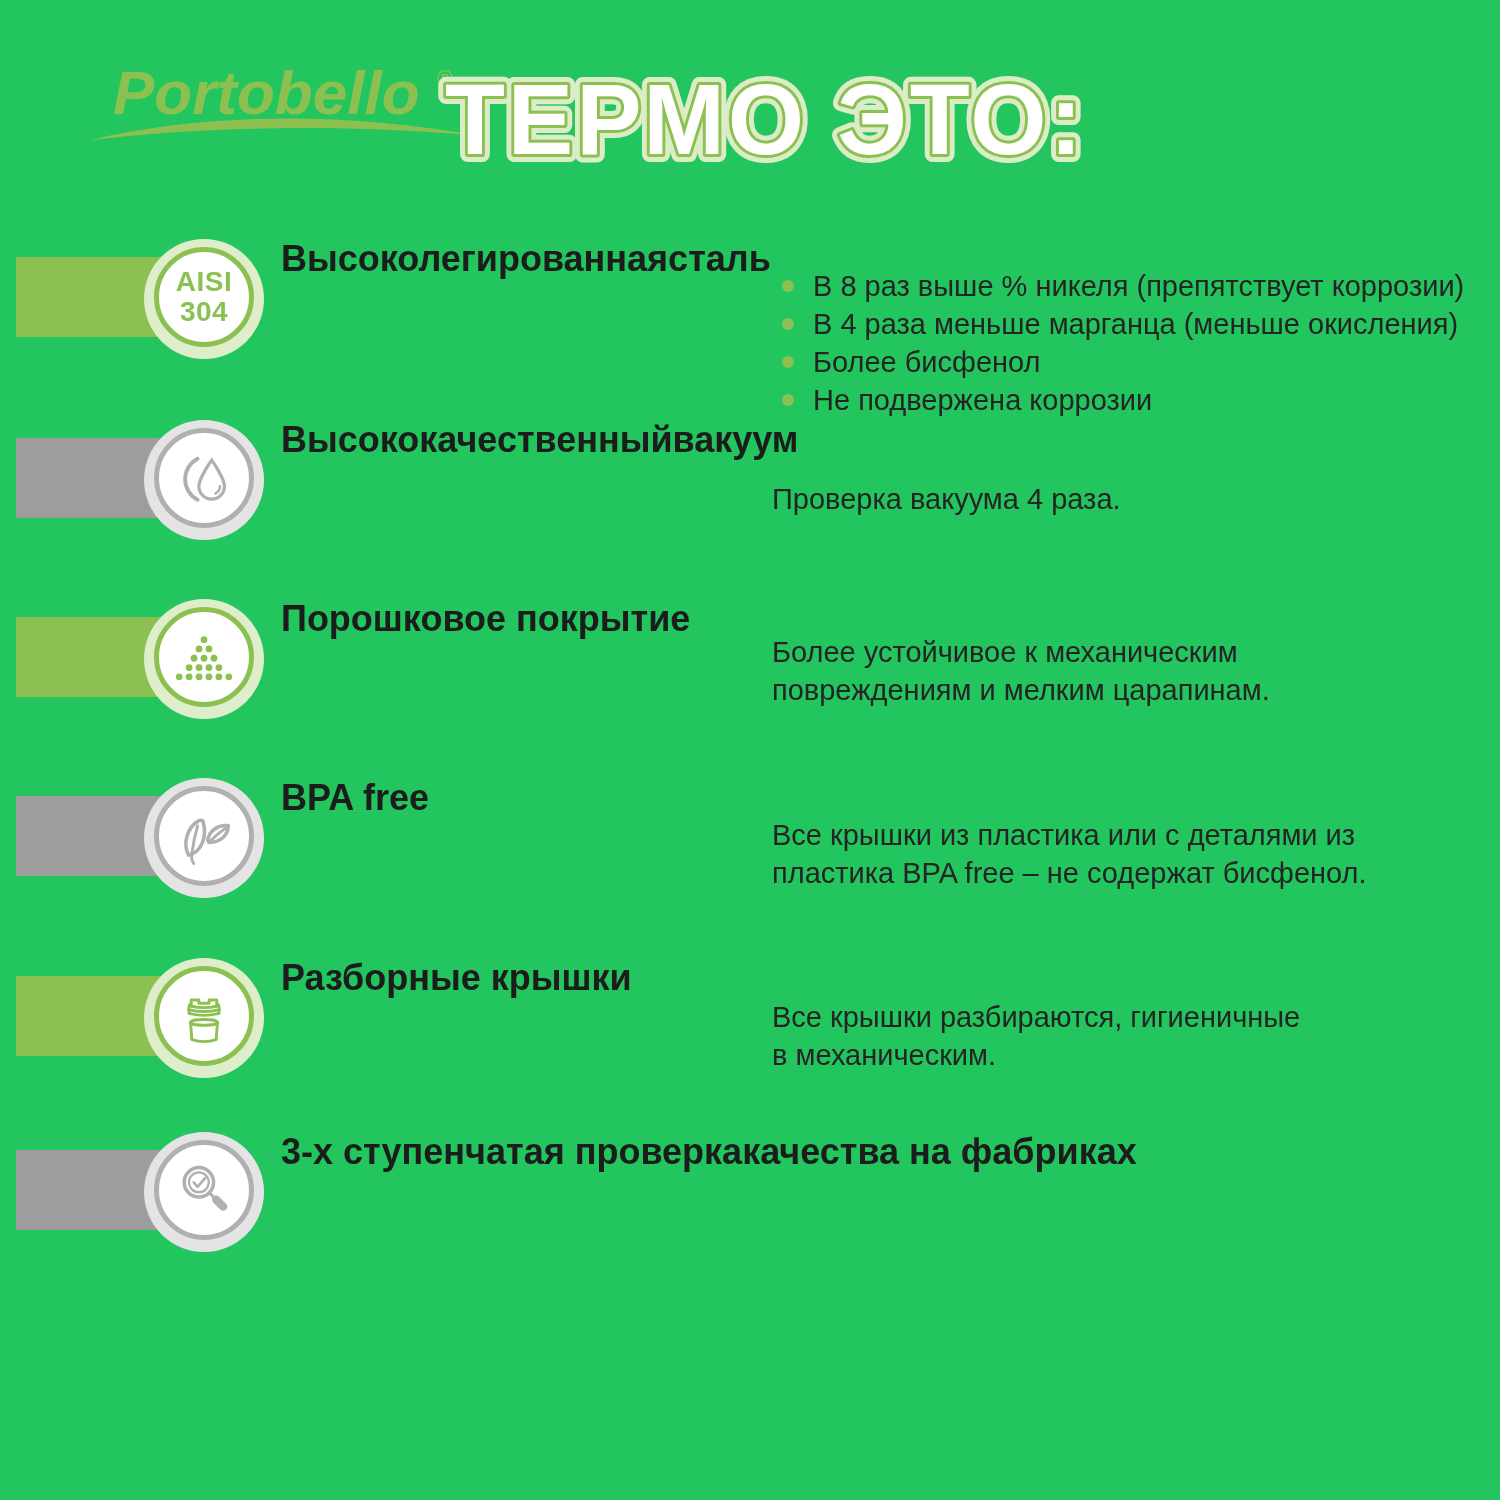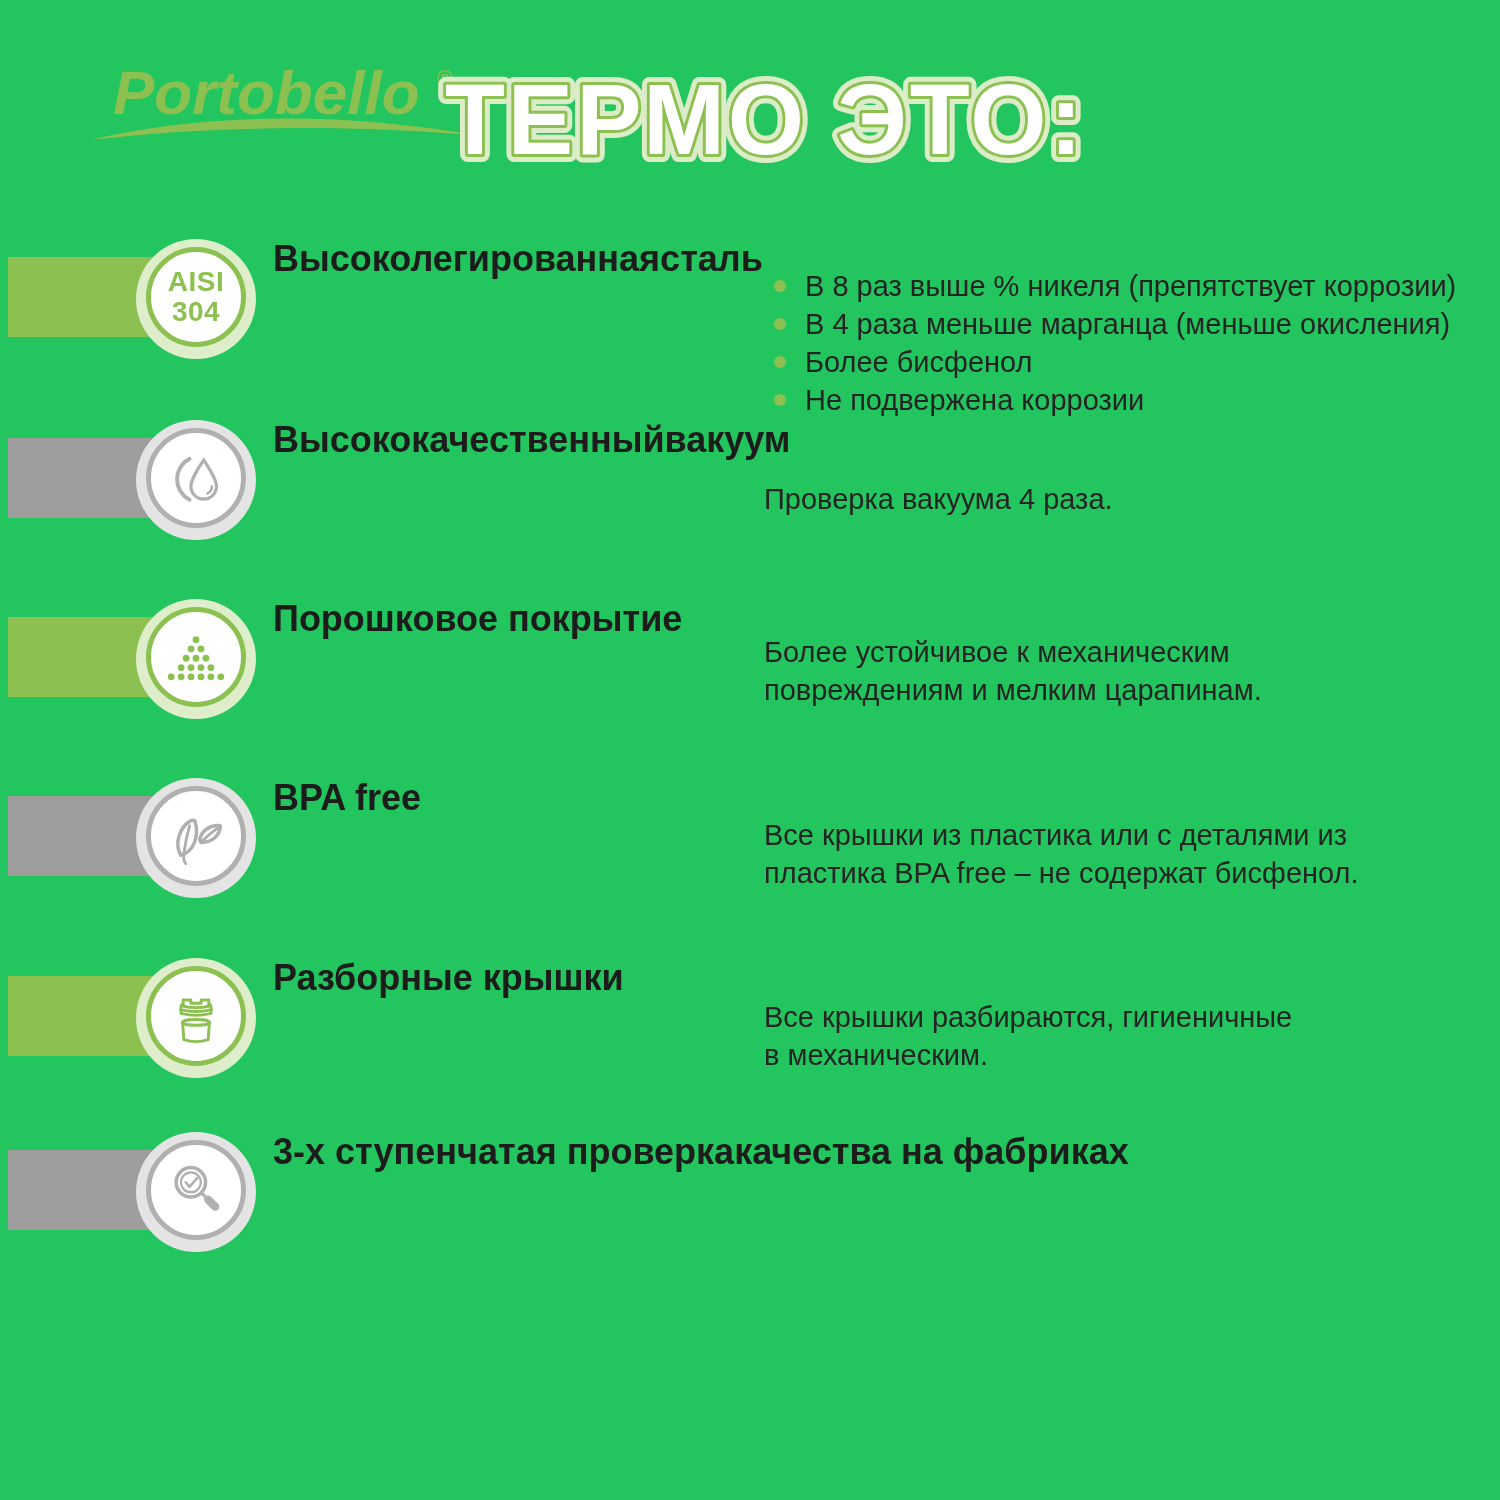--- a/index.html
+++ b/index.html
@@ -4,21 +4,21 @@
 <style>
   html,body{margin:0;padding:0;background:#fff;}
   .canvas{position:relative;width:1500px;height:1500px;background:#22c55e;overflow:hidden;
           font-family:"Liberation Sans",sans-serif;}
 
   
   .logo-svg{position:absolute;left:85px;top:58px;}
   .title-svg{position:absolute;left:420px;top:52px;}
 
   
-  .feature{position:absolute;left:8px;width:1352px;height:180px;}
+  .feature{position:absolute;left:16px;width:1352px;height:180px;}
   .bar{position:absolute;left:0;top:50px;width:196px;height:80px;}
   .bar.green{background:#8CC152;}
   .bar.gray{background:#9D9D9D;}
   .halo{position:absolute;left:128px;top:32px;width:120px;height:120px;border-radius:50%;}
   .halo.green{background:#DEEDCA;}
   .halo.gray{background:#E4E4E4;}
   .badge{position:absolute;left:138px;top:40px;width:100px;height:100px;border-radius:50%;
          background:#fff;box-sizing:border-box;display:flex;align-items:center;justify-content:center;}
   .badge.green{border:5px solid #8CC152;}
   .badge.gray{border:5px solid #B0B0B0;}

